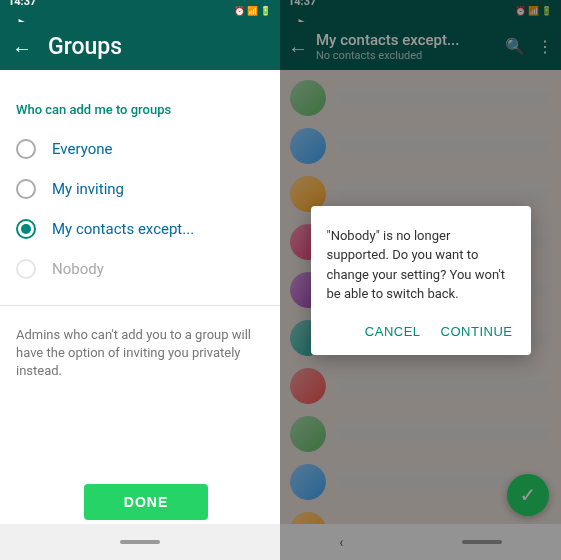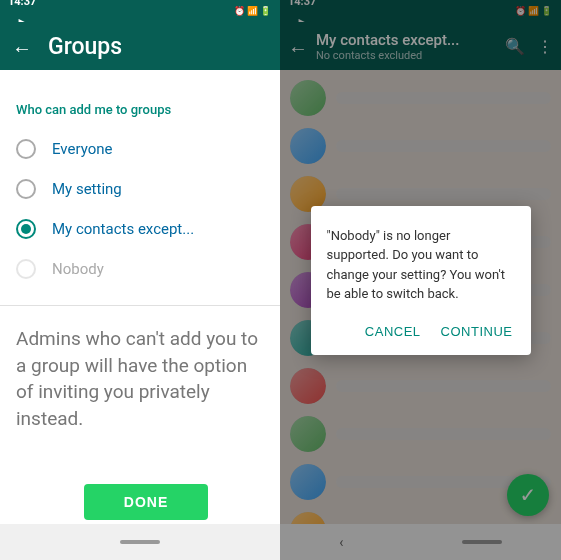--- a/index.html
+++ b/index.html
@@ -125,21 +125,21 @@
     }
 
     .divider {
       height: 1px;
       background: #e0e0e0;
       margin: 8px 0;
     }
 
     .admin-note {
       padding: 12px 16px;
-      font-size: 19px;
+      font-size: 13px;
       color: #777;
       line-height: 1.4;
     }
 
     .done-btn-container {
       position: absolute;
       bottom: 40px;
       left: 12px;
       right: 0;
       display: flex;
@@ -381,21 +381,21 @@
   <div class="who-can-section">
     <div class="who-can-label">Who can add me to groups</div>
 
     <div class="radio-option">
       <div class="radio-circle"></div>
       <span class="radio-label">Everyone</span>
     </div>
 
     <div class="radio-option">
       <div class="radio-circle"></div>
-      <span class="radio-label">My setting</span>
+      <span class="radio-label">My inviting</span>
     </div>
 
     <div class="radio-option">
       <div class="radio-circle selected"></div>
       <span class="radio-label">My contacts except...</span>
     </div>
 
     <div class="radio-option">
       <div class="radio-circle disabled"></div>
       <span class="radio-label disabled">Nobody</span>

